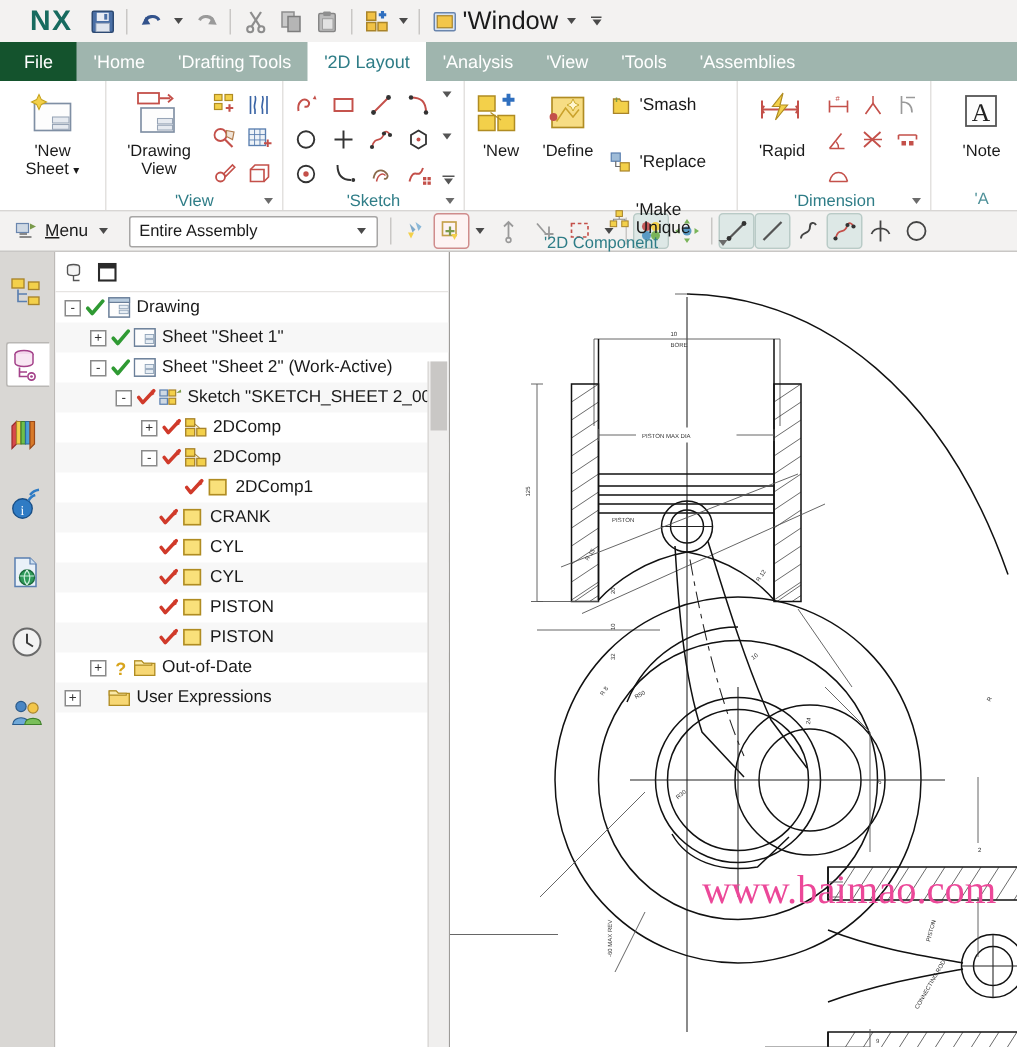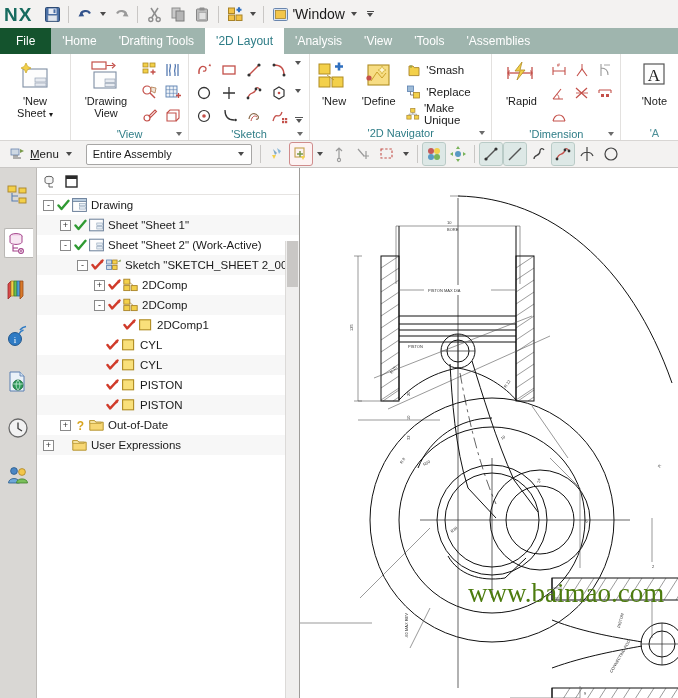--- a/index.html
+++ b/index.html
@@ -9,38 +9,38 @@
     font-size:11px;color:#1a1a1a;
     background:#f0efee;
     -webkit-font-smoothing:antialiased;
   }
   #app{position:relative;width:678px;height:698px;overflow:hidden;}
 
   
   .qat{
     height:28px;display:flex;align-items:center;
     background:#f3f2f1;border-bottom:0px solid #d6d4d2;
-    padding-left:0;box-sizing:border-box;
+    padding-left:16px;box-sizing:border-box;
   }
   .nx-logo{
     font-family:"Liberation Sans",sans-serif;
     font-weight:bold;font-size:19px;color:#176b5f;
     letter-spacing:1px;padding:0 8px 0 4px;line-height:1;
   }
   .qat-sep{width:1px;height:17px;background:#c9c7c5;margin:0 4px;}
   .qat-btn{
     width:22px;height:22px;display:flex;align-items:center;justify-content:center;
     border-radius:2px;margin:0 1px;
   }
   .caret{
     width:0;height:0;border-left:3px solid transparent;border-right:3px solid transparent;
     border-top:4px solid #4a4a4a;margin:0 3px;
   }
   .qat-win{display:flex;align-items:center;gap:3px;padding:0 4px;height:22px;}
-  .qat-win-label{font-size:14px;color:#1a1a1a;}
+  .qat-win-label{font-size:17px;color:#1a1a1a;}
   .dblcaret{display:flex;flex-direction:column;align-items:center;gap:1px;margin-left:4px;}
   .dblcaret i{display:block;width:7px;height:1px;background:#4a4a4a;}
   .dblcaret b{
     width:0;height:0;border-left:3.5px solid transparent;border-right:3.5px solid transparent;
     border-top:4px solid #4a4a4a;display:block;
   }
 
   
   .tabstrip{
     height:26px;background:#9fb5ae;display:flex;align-items:stretch;
@@ -78,21 +78,21 @@
   }
   .bigbtn .lbl{
     font-size:11px;text-align:center;line-height:12px;margin-top:2px;color:#1a1a1a;
   }
   .bigicon{width:34px;height:32px;position:relative;}
   .smallgrid{display:grid;grid-template-columns:repeat(2,22px);grid-auto-rows:22px;gap:1px;}
   .smallgrid.g4{grid-template-columns:repeat(4,22px);}
   .sbtn{
     width:22px;height:22px;display:flex;align-items:center;justify-content:center;border-radius:2px;
   }
-  .textlist{display:flex;flex-direction:column;gap:1px;padding-left:2px;}
+  .textlist{display:flex;flex-direction:column;gap:17px;padding-left:2px;}
   .titem{display:flex;align-items:center;gap:4px;height:21px;padding:0 4px 0 1px;border-radius:2px;}
   .titem .lbl{font-size:11.5px;}
   .vcarets{display:flex;flex-direction:column;justify-content:space-between;height:62px;padding:2px 2px 0 1px;}
   .vcarets span{
     width:0;height:0;border-left:3.5px solid transparent;border-right:3.5px solid transparent;
     border-top:4px solid #555;display:block;
   }
   .vcarets .stack{display:flex;flex-direction:column;align-items:center;gap:1px;}
   .vcarets .stack i{width:8px;height:1px;background:#555;display:block;}
 
@@ -155,21 +155,21 @@
   .expander.none{border:none;background:transparent;}
   .chk{width:13px;height:13px;flex:0 0 auto;margin-right:2px;}
   .titem-icon{width:15px;height:14px;flex:0 0 auto;margin-right:4px;}
   .vscroll{
     position:absolute;right:0;top:46px;bottom:0;width:13px;background:#f0efee;border-left:1px solid #dcdad8;
   }
   .vthumb{position:absolute;left:1px;right:1px;top:0;height:46px;background:#c9c7c5;border-radius:0;}
 
   .canvas{flex:1;background:#ffffff;position:relative;overflow:hidden;}
   .wm{
-    position:absolute;left:168px;top:410px;font-size:27px;color:#4d7c0f;
+    position:absolute;left:168px;top:410px;font-size:27px;color:#ec4899;
     font-family:"Liberation Serif",serif;letter-spacing:0px;white-space:nowrap;
     font-weight:normal;
   }
   svg{display:block;}
   .ds{fill:none;stroke:#111;stroke-width:1;}
   .dthin{fill:none;stroke:#555;stroke-width:0.6;}
   .dcl{fill:none;stroke:#222;stroke-width:0.7;}
   .dtxt{font-size:4px;fill:#333;font-family:"Liberation Sans",sans-serif;}
 </style>
 </head>
@@ -483,21 +483,21 @@
               <rect x="5.5" y="1.5" width="5" height="4.5" fill="#f3d04a" stroke="#a9842a" stroke-width="0.8"></rect>
               <rect x="1" y="9.5" width="5" height="4.5" fill="#f3d04a" stroke="#a9842a" stroke-width="0.8"></rect>
               <rect x="10" y="9.5" width="5" height="4.5" fill="#f3d04a" stroke="#a9842a" stroke-width="0.8"></rect>
               <path d="M8 6 v2.2 M3.5 9.5 V8.2 h9 v1.3" fill="none" stroke="#8a8a8a" stroke-width="0.8"></path>
             </svg>
             <span class="lbl">'Make Unique</span>
           </div>
         </div>
       </div>
       <div class="rgroup-title">
-        <span>'2D Navigator</span>
+        <span>'2D Component</span>
         <span class="dlg"></span>
       </div>
     </div>
 
     <div class="rgroup" style="width:126px">
       <div class="rgroup-body">
         <div class="bigbtn" style="width:48px">
           <div class="bigicon">
             <svg width="34" height="32" viewBox="0 0 34 32">
               <path d="M4 6 v12 M28 6 v12" stroke="#c4504a" stroke-width="1.3"></path>
@@ -888,20 +888,36 @@
                   <path d="M1.5 6 L4.2 9.4 L11.5 1.5" fill="none" stroke="#d03a2a" stroke-width="2.4" stroke-linecap="round" stroke-linejoin="round"></path>
                   <path d="M9.5 1 L12 3.6 L10.3 4.6z" fill="#d03a2a"></path>
                 </svg>
               </span>
               <span class="titem-icon">
                 <svg width="15" height="14" viewBox="0 0 15 14">
                   <rect x="1.6" y="1.8" width="11" height="10" fill="#f9e07a" stroke="#b08c22" stroke-width="1.1"></rect>
                 </svg>
               </span>
               <span>2DComp1</span>
+            </div>
+            <div class="trow alt">
+              <span style="display:inline-block;width:57px;flex:0 0 auto"></span>
+              <span class="expander none"></span>
+              <span class="chk">
+                <svg width="13" height="13" viewBox="0 0 13 13">
+                  <path d="M1.5 6 L4.2 9.4 L11.5 1.5" fill="none" stroke="#d03a2a" stroke-width="2.4" stroke-linecap="round" stroke-linejoin="round"></path>
+                  <path d="M9.5 1 L12 3.6 L10.3 4.6z" fill="#d03a2a"></path>
+                </svg>
+              </span>
+              <span class="titem-icon">
+                <svg width="15" height="14" viewBox="0 0 15 14">
+                  <rect x="1.6" y="1.8" width="11" height="10" fill="#f9e07a" stroke="#b08c22" stroke-width="1.1"></rect>
+                </svg>
+              </span>
+              <span>CRANK</span>
             </div>
             <div class="trow">
               <span style="display:inline-block;width:57px;flex:0 0 auto"></span>
               <span class="expander none"></span>
               <span class="chk">
                 <svg width="13" height="13" viewBox="0 0 13 13">
                   <path d="M1.5 6 L4.2 9.4 L11.5 1.5" fill="none" stroke="#d03a2a" stroke-width="2.4" stroke-linecap="round" stroke-linejoin="round"></path>
                   <path d="M9.5 1 L12 3.6 L10.3 4.6z" fill="#d03a2a"></path>
                 </svg>
               </span>

